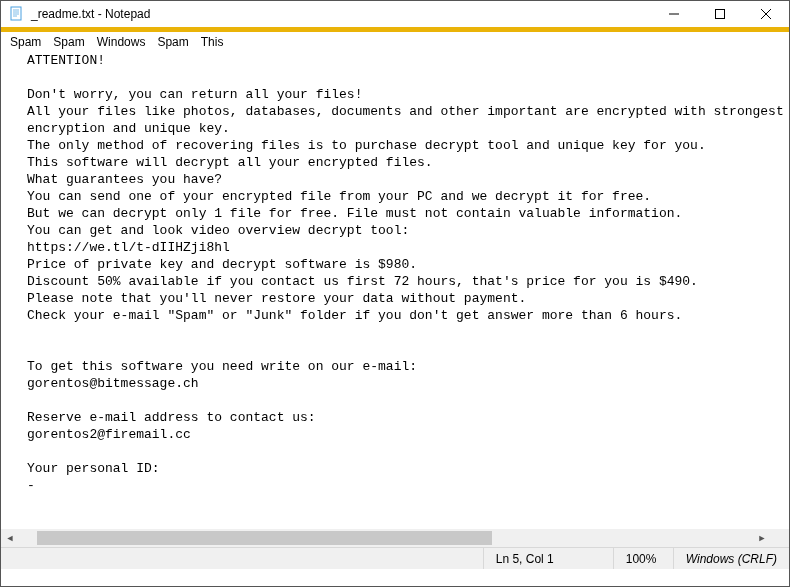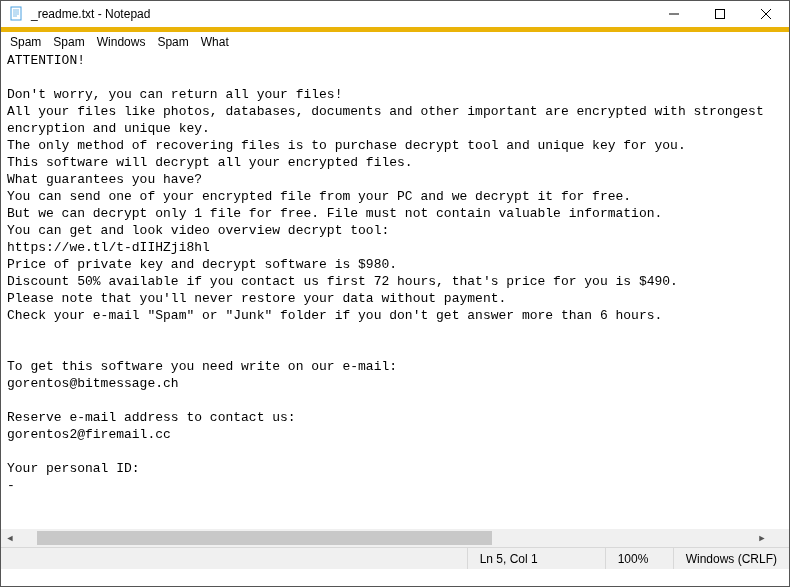--- a/index.html
+++ b/index.html
@@ -72,20 +72,21 @@
     overflow: hidden;
   }
   .content {
     font-family: Consolas, "Courier New", monospace;
     font-size: 13px;
     line-height: 17px;
     padding: 0 4px 0 6px;
     white-space: pre-wrap;
     color: #000;
     height: 100%;
+    margin-left: 20px;
   }
   .hscroll {
     position: absolute;
     left: 0;
     right: 18px;
     bottom: 0;
     height: 18px;
     background: #f0f0f0;
     display: flex;
     align-items: center;
@@ -123,33 +124,32 @@
     background: #f0f0f0;
   }
   .statusbar {
     height: 22px;
     background: #f0f0f0;
     border-top: 1px solid #d8d8d8;
     display: flex;
     align-items: center;
     font-size: 12px;
     color: #000;
-    gap: 8px;
   }
   .status-spacer { flex: 1; }
   .status-cell {
     padding: 0 12px;
     border-left: 1px solid #d8d8d8;
     height: 100%;
     display: flex;
     align-items: center;
     min-width: 60px;
   }
   .status-cell.wide { min-width: 130px; }
-  .status-cell.med { min-width: 110px; }
+  .status-cell.med { min-width: 110px; font-style: italic; }
 </style>
 </head>
 <body>
 
 <div class="titlebar">
   <div class="titlebar-left">
     <span class="app-icon">
       <svg width="16" height="16" viewBox="0 0 16 16">
         <rect x="2" y="1" width="10" height="13" fill="#fff" stroke="#4aa0e0" stroke-width="1"></rect>
         <line x1="4" y1="4" x2="10" y2="4" stroke="#7fbce8" stroke-width="1"></line>
@@ -178,21 +178,21 @@
         </svg>
     </div>
   </div>
 </div>
 
 <div class="menubar">
   <span class="menu-item">Spam</span>
   <span class="menu-item">Spam</span>
   <span class="menu-item">Windows</span>
   <span class="menu-item">Spam</span>
-  <span class="menu-item">What</span>
+  <span class="menu-item">This</span>
 </div>
 
 <div class="content-wrap">
   <div class="content">ATTENTION!
 
 Don't worry, you can return all your files!
 All your files like photos, databases, documents and other important are encrypted with strongest encryption and unique key.
 The only method of recovering files is to purchase decrypt tool and unique key for you.
 This software will decrypt all your encrypted files.
 What guarantees you have?

